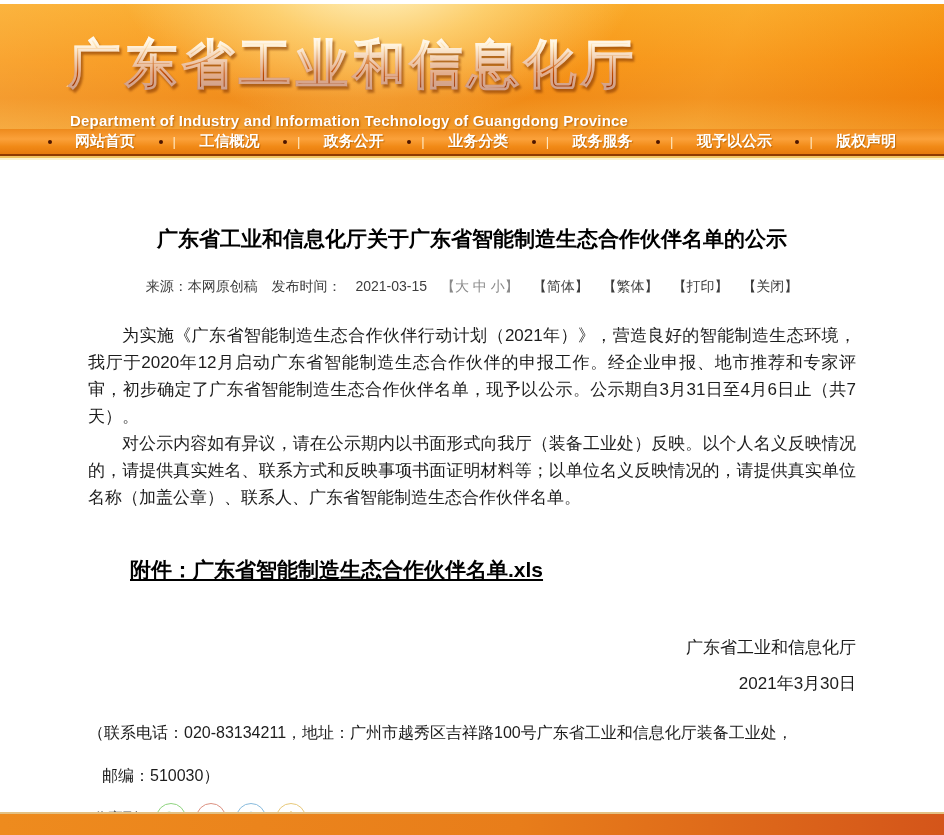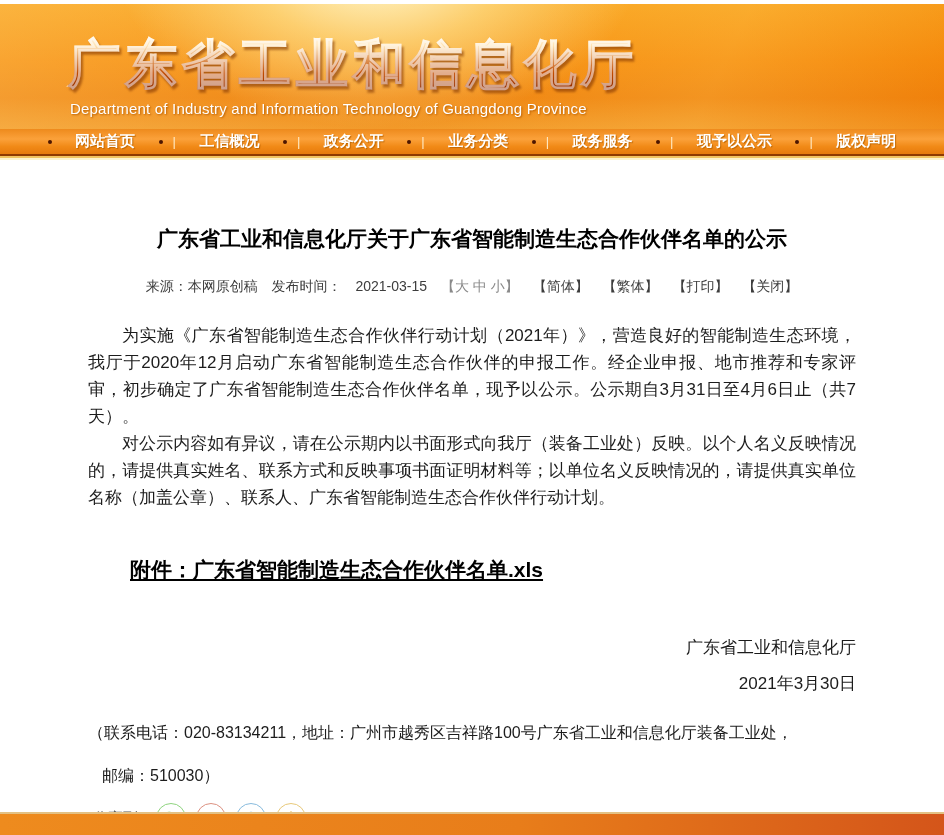--- a/index.html
+++ b/index.html
@@ -26,22 +26,22 @@
     position: absolute; left: 68px; top: 26px;
     font-size: 52px; font-weight: bold; letter-spacing: 5px;
     background: linear-gradient(180deg, #ffffff 2%, #ffe3b3 22%, #c04a00 62%, #7c1f00 96%);
     -webkit-background-clip: text; background-clip: text;
     color: transparent;
     -webkit-text-stroke: 1px rgba(255,255,255,0.55);
     filter: drop-shadow(2px 3px 1px rgba(120,45,0,0.55));
     white-space: nowrap;
   }
   .header-title-en {
-    position: absolute; left: 70px; top: 96px;
-    font-size: 15px; font-weight: normal; color: #ffffff;
+    position: absolute; left: 70px; top: 108px;
+    font-size: 15px; font-weight: bold; color: #ffffff;
     text-shadow: 1px 1px 2px #b95f00;
     letter-spacing: 0.2px; white-space: nowrap;
   }
 
   
   .main-nav {
     height: 27px;
     display: flex; align-items: center; justify-content: space-evenly;
     padding: 0 24px;
     background: linear-gradient(180deg, #ee8a1c 0%, #fba13a 40%, #f18a17 70%, #e67a0c 100%);
@@ -164,21 +164,21 @@
       <span class="m">2021-03-15</span>
       <span class="m meta-size">【大 中 小】</span>
       <span class="m meta-btn">【简体】</span>
       <span class="m meta-btn">【繁体】</span>
       <span class="m meta-btn">【打印】</span>
       <span class="m meta-btn">【关闭】</span>
     </div>
 
     <div class="article-body">
       <p>为实施《广东省智能制造生态合作伙伴行动计划（2021年）》，营造良好的智能制造生态环境，我厅于2020年12月启动广东省智能制造生态合作伙伴的申报工作。经企业申报、地市推荐和专家评审，初步确定了广东省智能制造生态合作伙伴名单，现予以公示。公示期自3月31日至4月6日止（共7天）。</p>
-      <p>对公示内容如有异议，请在公示期内以书面形式向我厅（装备工业处）反映。以个人名义反映情况的，请提供真实姓名、联系方式和反映事项书面证明材料等；以单位名义反映情况的，请提供真实单位名称（加盖公章）、联系人、广东省智能制造生态合作伙伴行动计划。</p>
+      <p>对公示内容如有异议，请在公示期内以书面形式向我厅（装备工业处）反映。以个人名义反映情况的，请提供真实姓名、联系方式和反映事项书面证明材料等；以单位名义反映情况的，请提供真实单位名称（加盖公章）、联系人、广东省智能制造生态合作伙伴名单。</p>
     </div>
 
     <div class="attachment-line">
       <a class="attachment-link">附件：广东省智能制造生态合作伙伴名单.xls</a>
     </div>
 
     <div class="sign-name">广东省工业和信息化厅</div>
     <div class="sign-date">2021年3月30日</div>
 
     <div class="contact-line1">（联系电话：020-83134211，地址：广州市越秀区吉祥路100号广东省工业和信息化厅装备工业处，</div>

